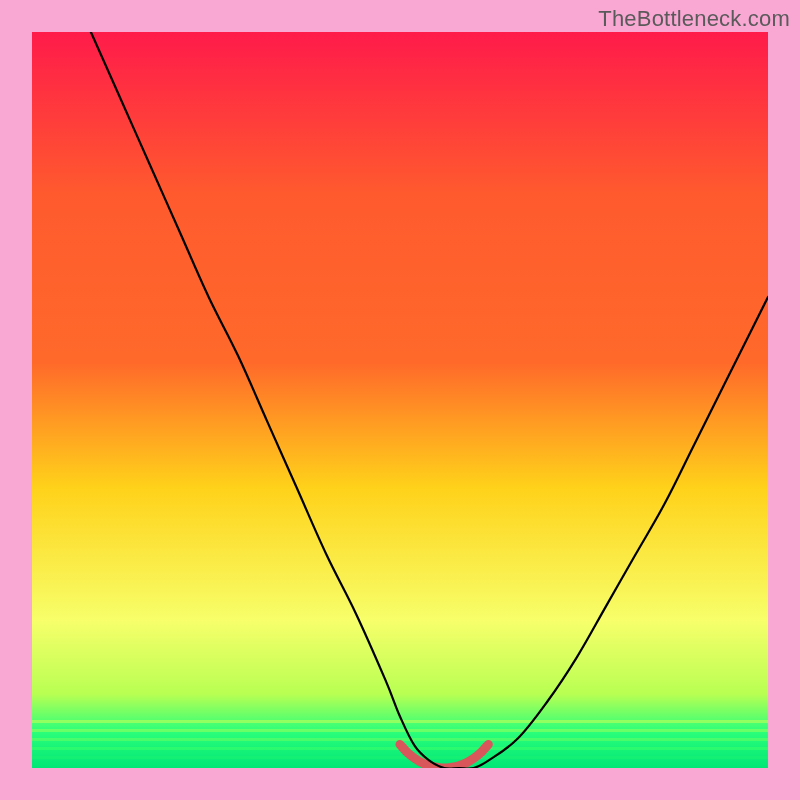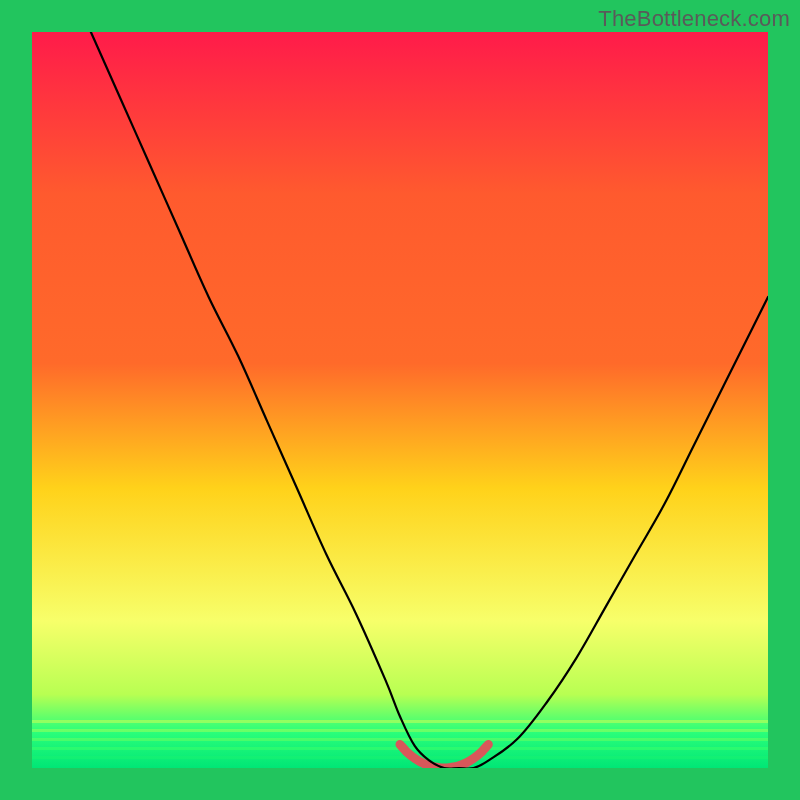--- a/index.html
+++ b/index.html
@@ -8,21 +8,21 @@
     width: 800px;
     height: 800px;
     background: #000;
     overflow: hidden;
     font-family: Arial, Helvetica, sans-serif;
   }
   .frame {
     position: relative;
     width: 800px;
     height: 800px;
-    background: #22c55e;
+    background: #f9a8d4;
   }
   .watermark {
     position: absolute;
     top: 6px;
     right: 10px;
     color: #5a5a5a;
     font-size: 22px;
     font-weight: 500;
     letter-spacing: 0.2px;
     user-select: none;

